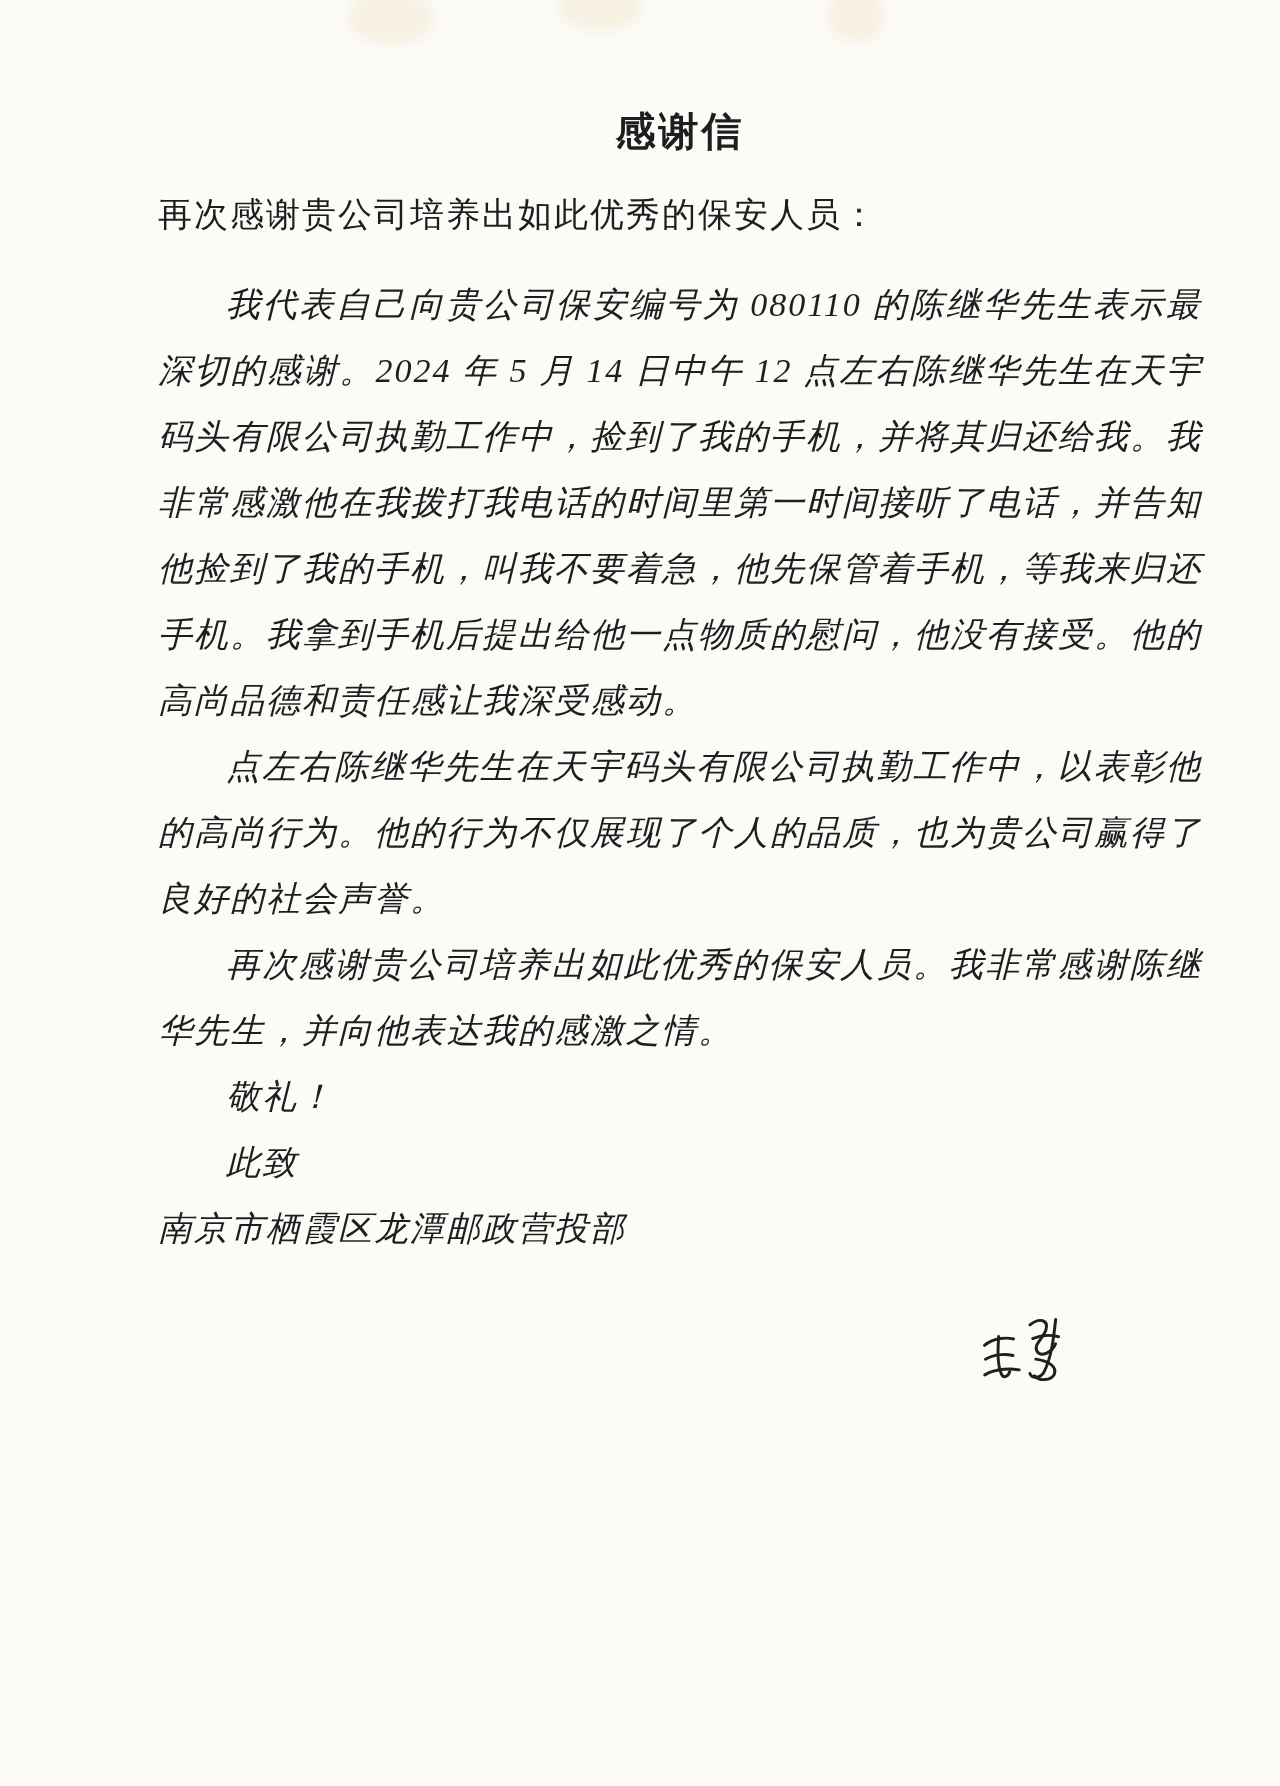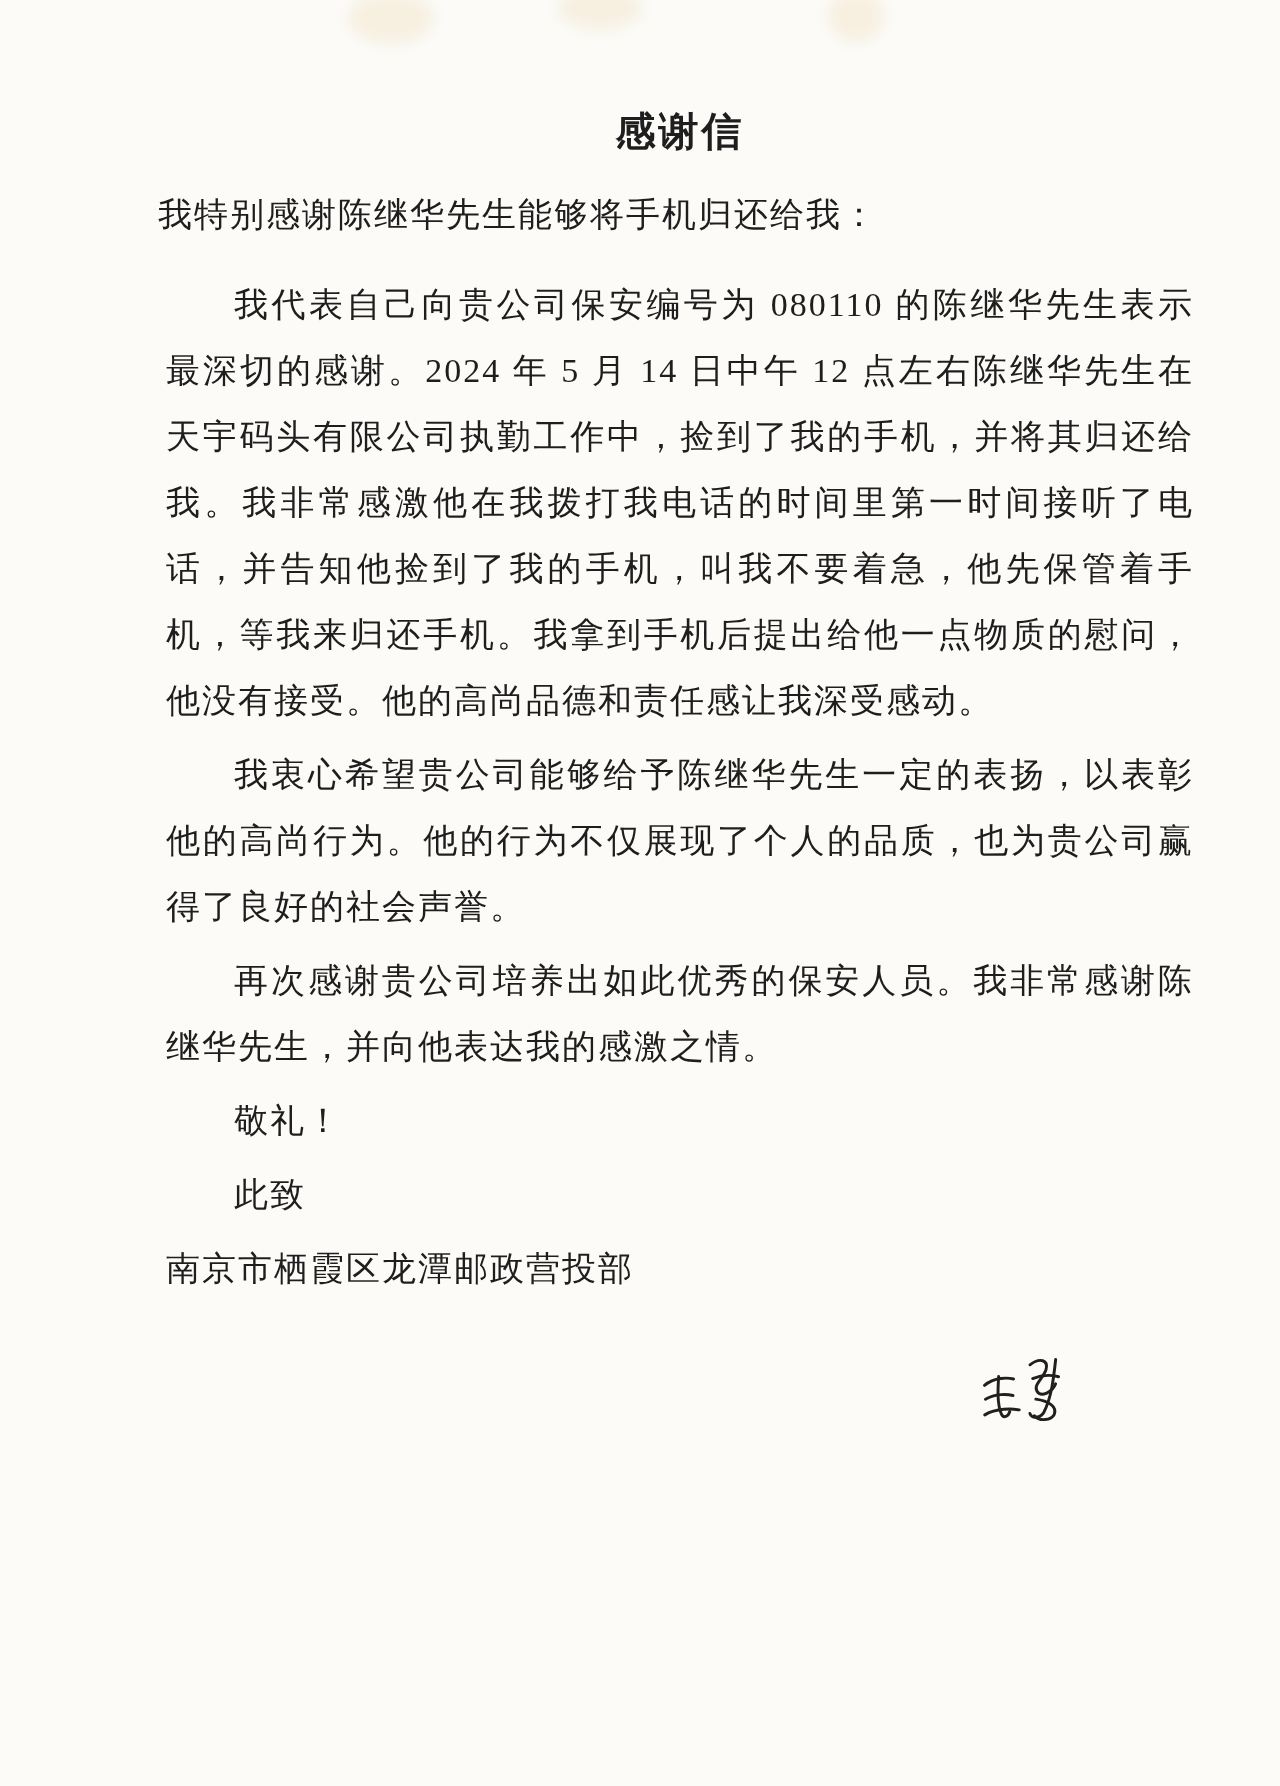--- a/index.html
+++ b/index.html
@@ -44,22 +44,23 @@
   .letter-body{
     font-size:34px;
     line-height:66px;
     letter-spacing:2px;
     text-align:justify;
   }
   .salutation{
     margin:0 0 24px 0;
   }
   .letter-body p{
-    margin:8px;
+    margin:0;
     text-indent:2em;
+    font-style:italic;
   }
   .closing-line{
     text-indent:2em;
   }
   .org-line{
     text-align:left;
     text-indent:0 !important;
     padding-right:4px;
   }
   .signature{
@@ -85,24 +86,24 @@
 
 <div class="page">
 
   <div class="scan-artifact a1"></div>
   <div class="scan-artifact a2"></div>
   <div class="scan-artifact a3"></div>
 
   <h1 class="title">感谢信</h1>
 
   <div class="letter-body">
-    <div class="salutation">我特别感谢陈继华先生能够将手机归还给我：</div>
+    <div class="salutation">再次感谢贵公司培养出如此优秀的保安人员：</div>
 
     <p>我代表自己向贵公司保安编号为 080110 的陈继华先生表示最深切的感谢。2024 年 5 月 14 日中午 12 点左右陈继华先生在天宇码头有限公司执勤工作中，捡到了我的手机，并将其归还给我。我非常感激他在我拨打我电话的时间里第一时间接听了电话，并告知他捡到了我的手机，叫我不要着急，他先保管着手机，等我来归还手机。我拿到手机后提出给他一点物质的慰问，他没有接受。他的高尚品德和责任感让我深受感动。</p>
-    <p>我衷心希望贵公司能够给予陈继华先生一定的表扬，以表彰他的高尚行为。他的行为不仅展现了个人的品质，也为贵公司赢得了良好的社会声誉。</p>
+    <p>点左右陈继华先生在天宇码头有限公司执勤工作中，以表彰他的高尚行为。他的行为不仅展现了个人的品质，也为贵公司赢得了良好的社会声誉。</p>
     <p>再次感谢贵公司培养出如此优秀的保安人员。我非常感谢陈继华先生，并向他表达我的感激之情。</p>
 
     <p class="closing-line">敬礼！</p>
     <p class="closing-line">此致</p>
 
     <p class="org-line">南京市栖霞区龙潭邮政营投部</p>
   </div>
 
   <div class="signature">
     <svg viewBox="0 0 120 90" aria-hidden="true">

